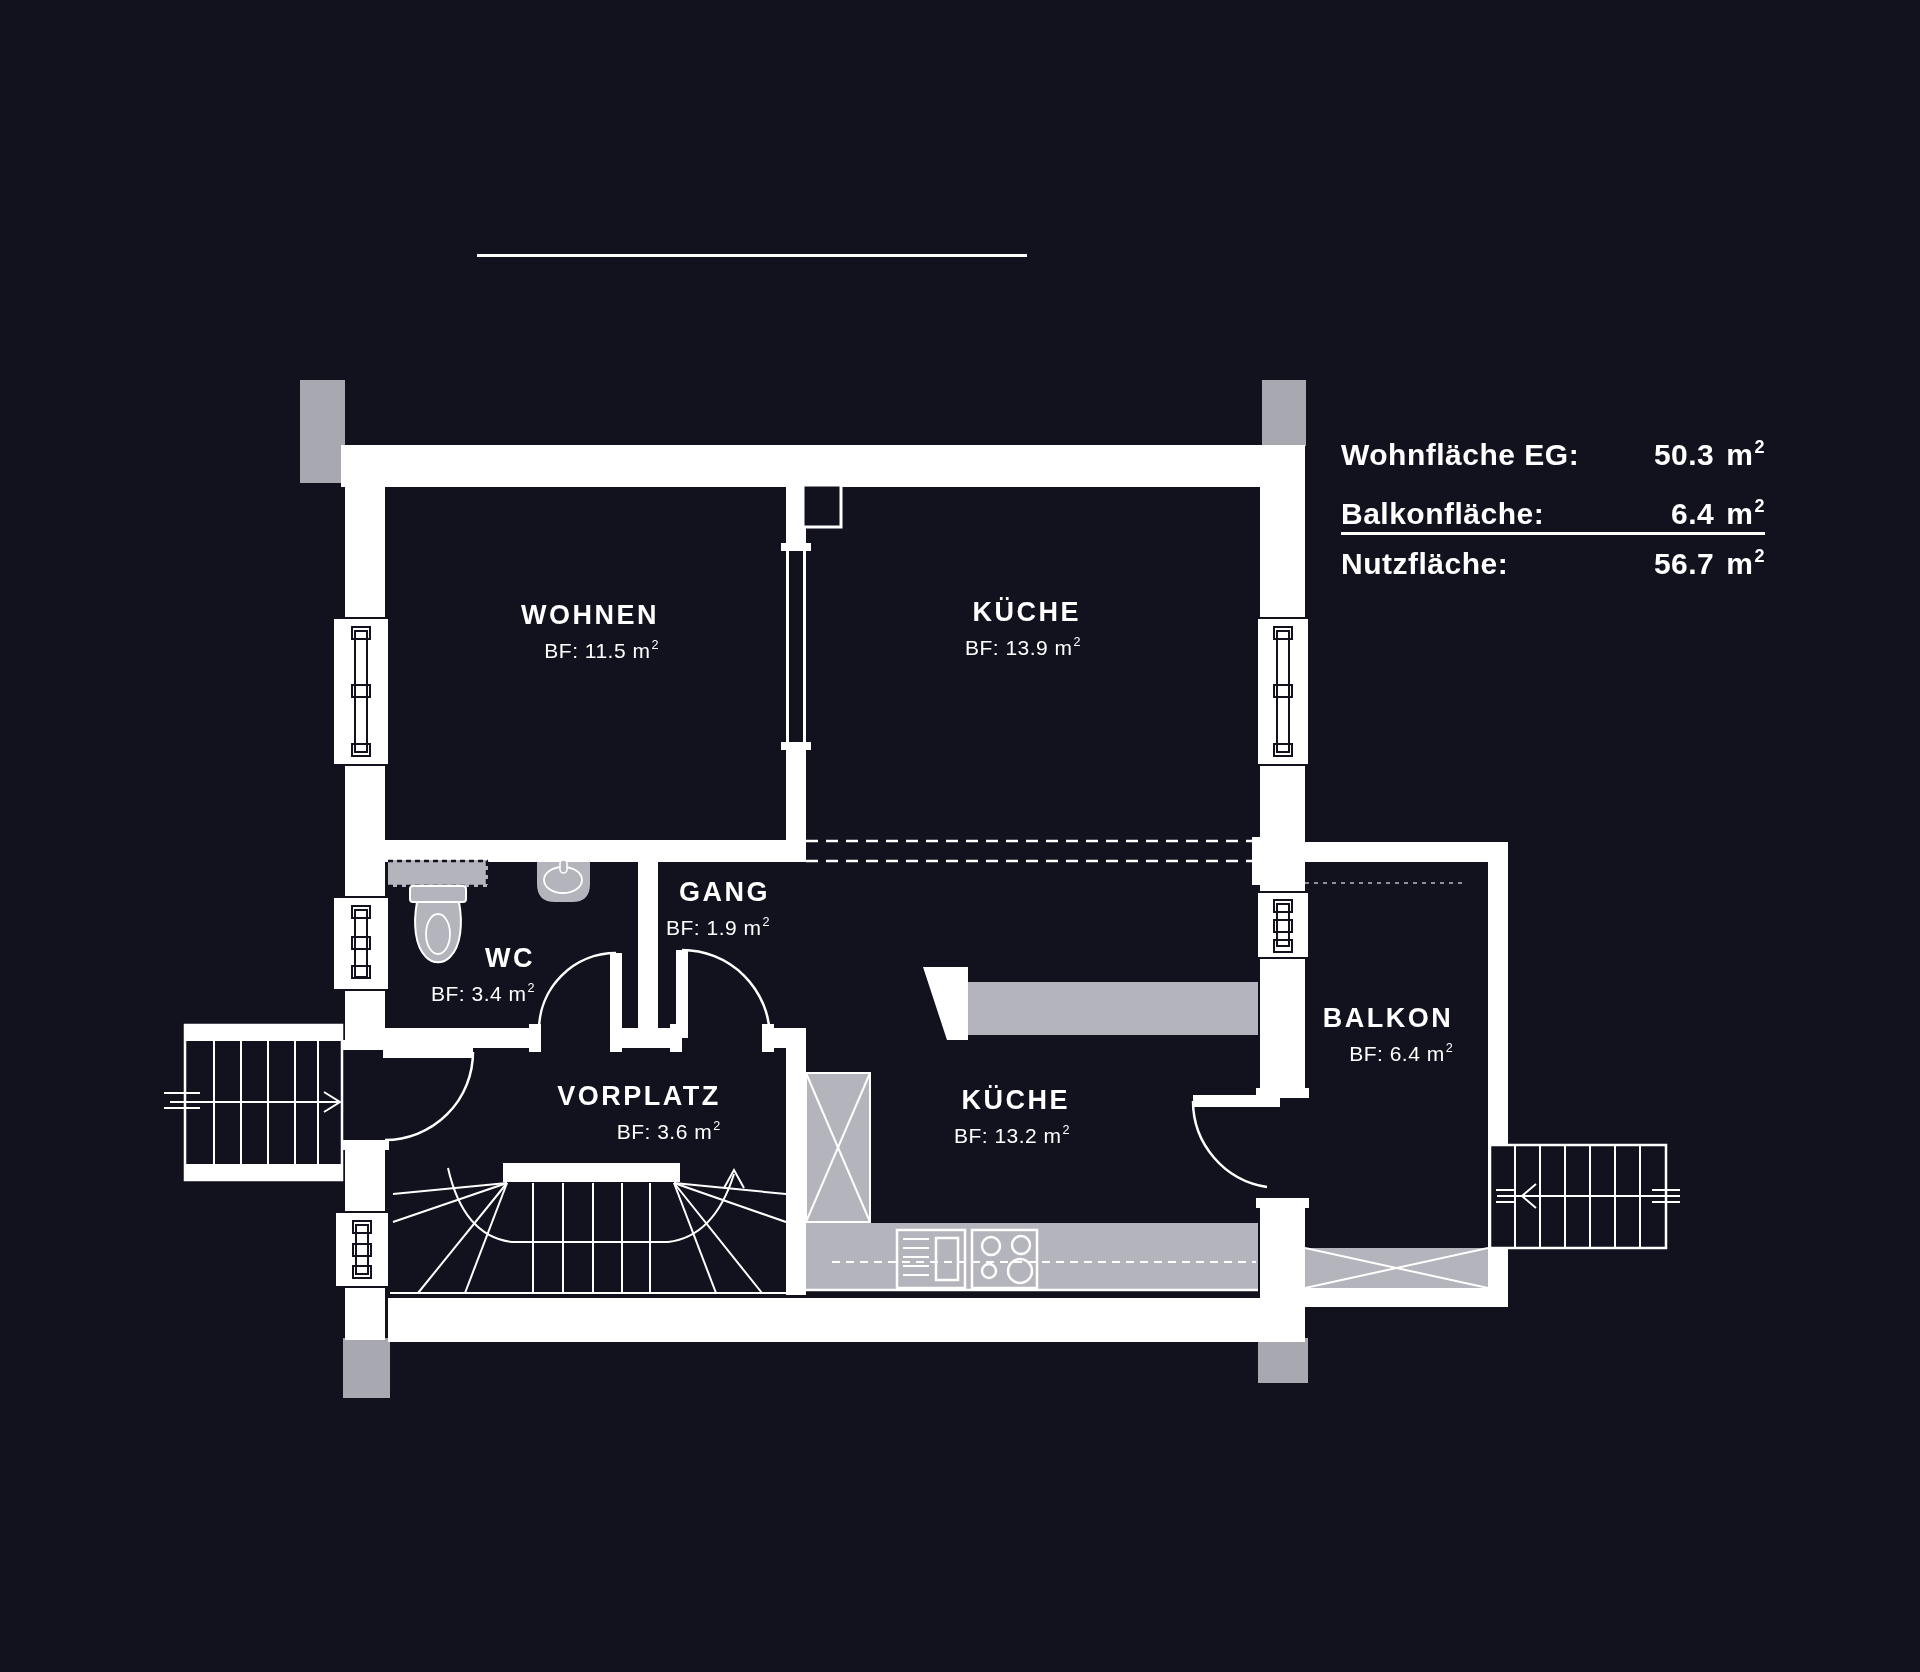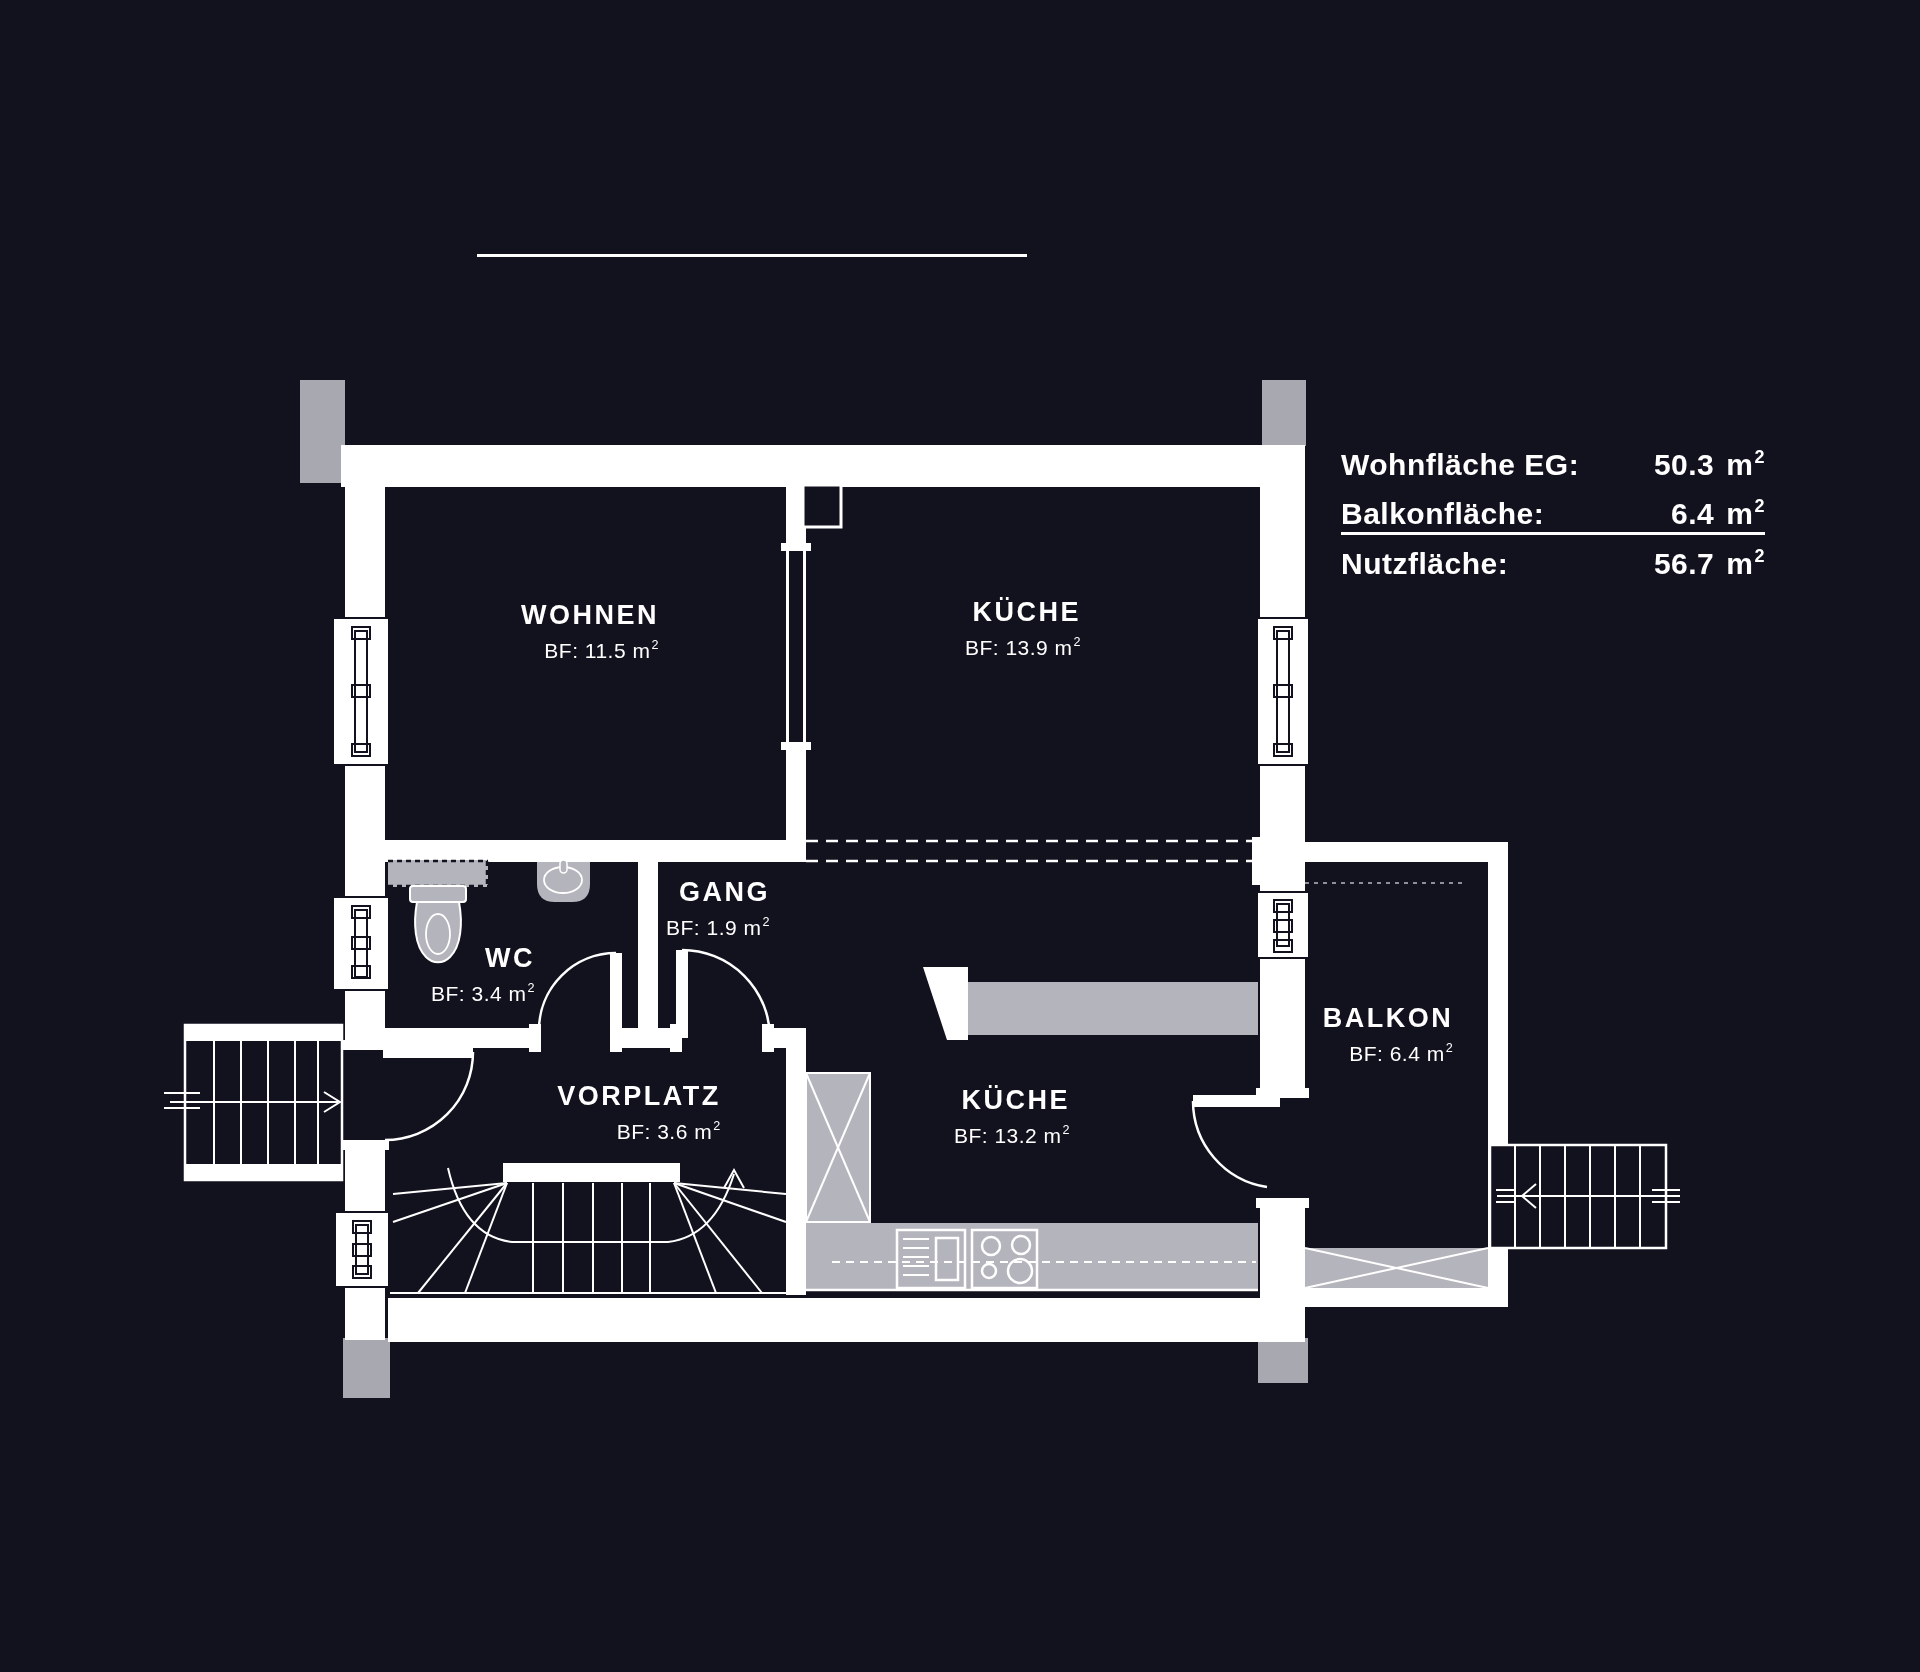--- a/index.html
+++ b/index.html
@@ -31,21 +31,21 @@
   .page-title{
     position:absolute;left:752px;top:204px;transform:translateX(-50%);
     font-size:44px;font-weight:bold;letter-spacing:4px;white-space:nowrap;
   }
   .title-underline{
     position:absolute;left:477px;top:254px;width:550px;height:3px;background:var(--wall);
   }
   .legend{position:absolute;left:1341px;top:438px;width:424px;}
   .legend-row{position:absolute;left:0;width:100%;display:flex;justify-content:space-between;
     font-size:30px;font-weight:bold;letter-spacing:0.5px;white-space:nowrap;}
-  .legend-row.r0{top:10px;gap:20px;}
+  .legend-row.r0{top:0;gap:20px;}
   .legend-row.r1{top:59px;}
   .legend-row.r2{top:109px;gap:24px;}
   .legend-divider{position:absolute;left:0;top:94px;width:100%;height:3px;background:var(--wall);}
   .legend-unit{margin-left:12px;}
   sup.exp{font-size:60%;position:relative;top:-0.05em;margin-left:1px;}
 
   .room-label{position:absolute;transform:translate(-50%,-50%);text-align:right;white-space:nowrap;}
   .room-name{font-size:27px;font-weight:bold;letter-spacing:2.5px;}
   .room-area{font-size:21px;letter-spacing:0.5px;margin-top:8px;}
   .pos-wohnen{left:590px;top:631px;}

